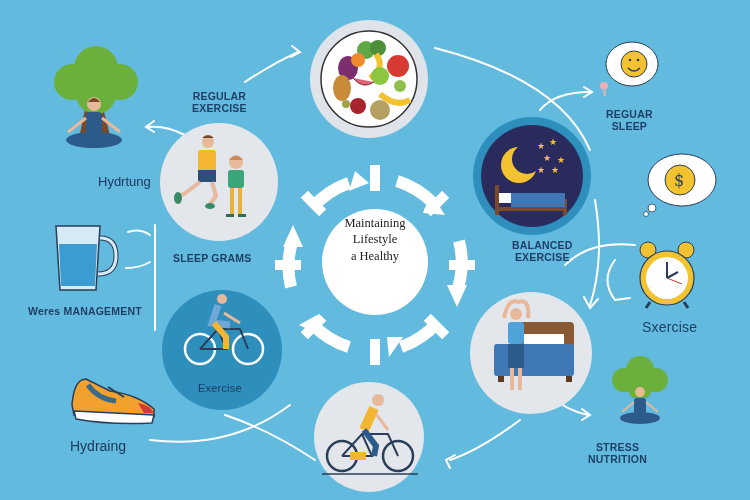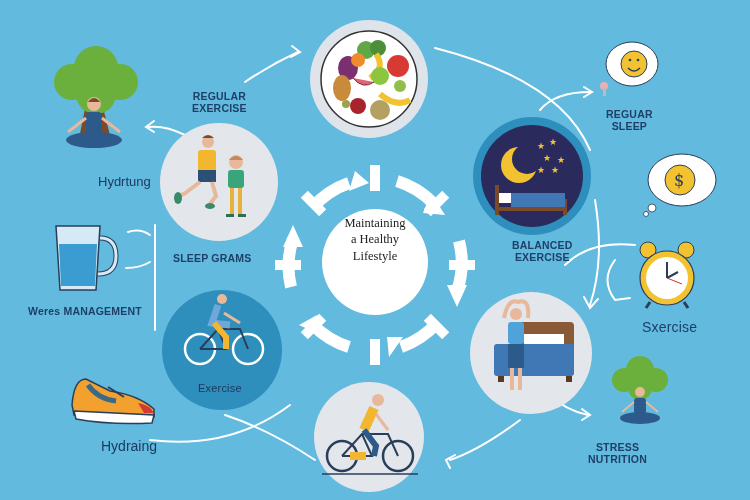--- a/index.html
+++ b/index.html
@@ -95,22 +95,22 @@
       <polygon points="28,72 14,92 12,72"></polygon>
       <polygon points="-54,70 -76,60 -58,50"></polygon>
       <polygon points="-92,-18 -82,-40 -72,-18"></polygon>
       <polygon points="-20,-94 -6,-82 -26,-74"></polygon>
     </g>
   </svg>
 
   <div class="circle" style="left:322px;top:209px;width:106px;height:106px;background:#ffffff;"></div>
   <div class="center-text">
     <div>Maintaining</div>
+    <div>Lifestyle</div>
     <div>a Healthy</div>
-    <div>Lifestyle</div>
   </div>
 
   <div class="circle" style="left:310px;top:20px;width:118px;height:118px;background:#dfe4ea;"></div>
   <svg class="abs" style="left:318px;top:28px" width="102" height="102">
     <circle cx="51" cy="51" r="48" fill="#ffffff" stroke="#333" stroke-width="1.5"></circle>
     <ellipse cx="30" cy="40" rx="10" ry="12" fill="#7b2f6e"></ellipse>
     <ellipse cx="24" cy="60" rx="9" ry="13" fill="#c98a3a"></ellipse>
     <circle cx="48" cy="22" r="9" fill="#5fa845"></circle>
     <circle cx="60" cy="20" r="8" fill="#4b8f38"></circle>
     <circle cx="40" cy="32" r="7" fill="#ef8a2d"></circle>
@@ -273,21 +273,21 @@
   </svg>
 
   <div class="label lbl-sm" style="left:192px;top:90px;">
     <div>REGULAR</div>
     <div>EXERCISE</div>
   </div>
   <div class="label lbl-md" style="left:62px;top:175px;margin-left:36px;">Hydrtung</div>
   <div class="label lbl-sm" style="left:173px;top:252px;">SLEEP GRAMS</div>
   <div class="label lbl-sm" style="left:28px;top:305px;">Weres MANAGEMENT</div>
   <div class="label lbl-sm" style="left:198px;top:382px;color:#1d3a60;font-weight:normal;font-size:11px;">Exercise</div>
-  <div class="label lbl-lg" style="left:70px;top:438px;margin-left:31px;">Hydraing</div>
+  <div class="label lbl-lg" style="left:70px;top:438px;">Hydraing</div>
   <div class="label lbl-sm" style="left:606px;top:108px;">
     <div>REGUAR</div>
     <div>SLEEP</div>
   </div>
   <div class="label lbl-sm" style="left:512px;top:239px;">
     <div>BALANCED</div>
     <div>EXERCISE</div>
   </div>
   <div class="label lbl-sm" style="left:642px;top:319px;font-weight:normal;font-size:14px;">Sxercise</div>
   <div class="label lbl-sm" style="left:588px;top:441px;">

